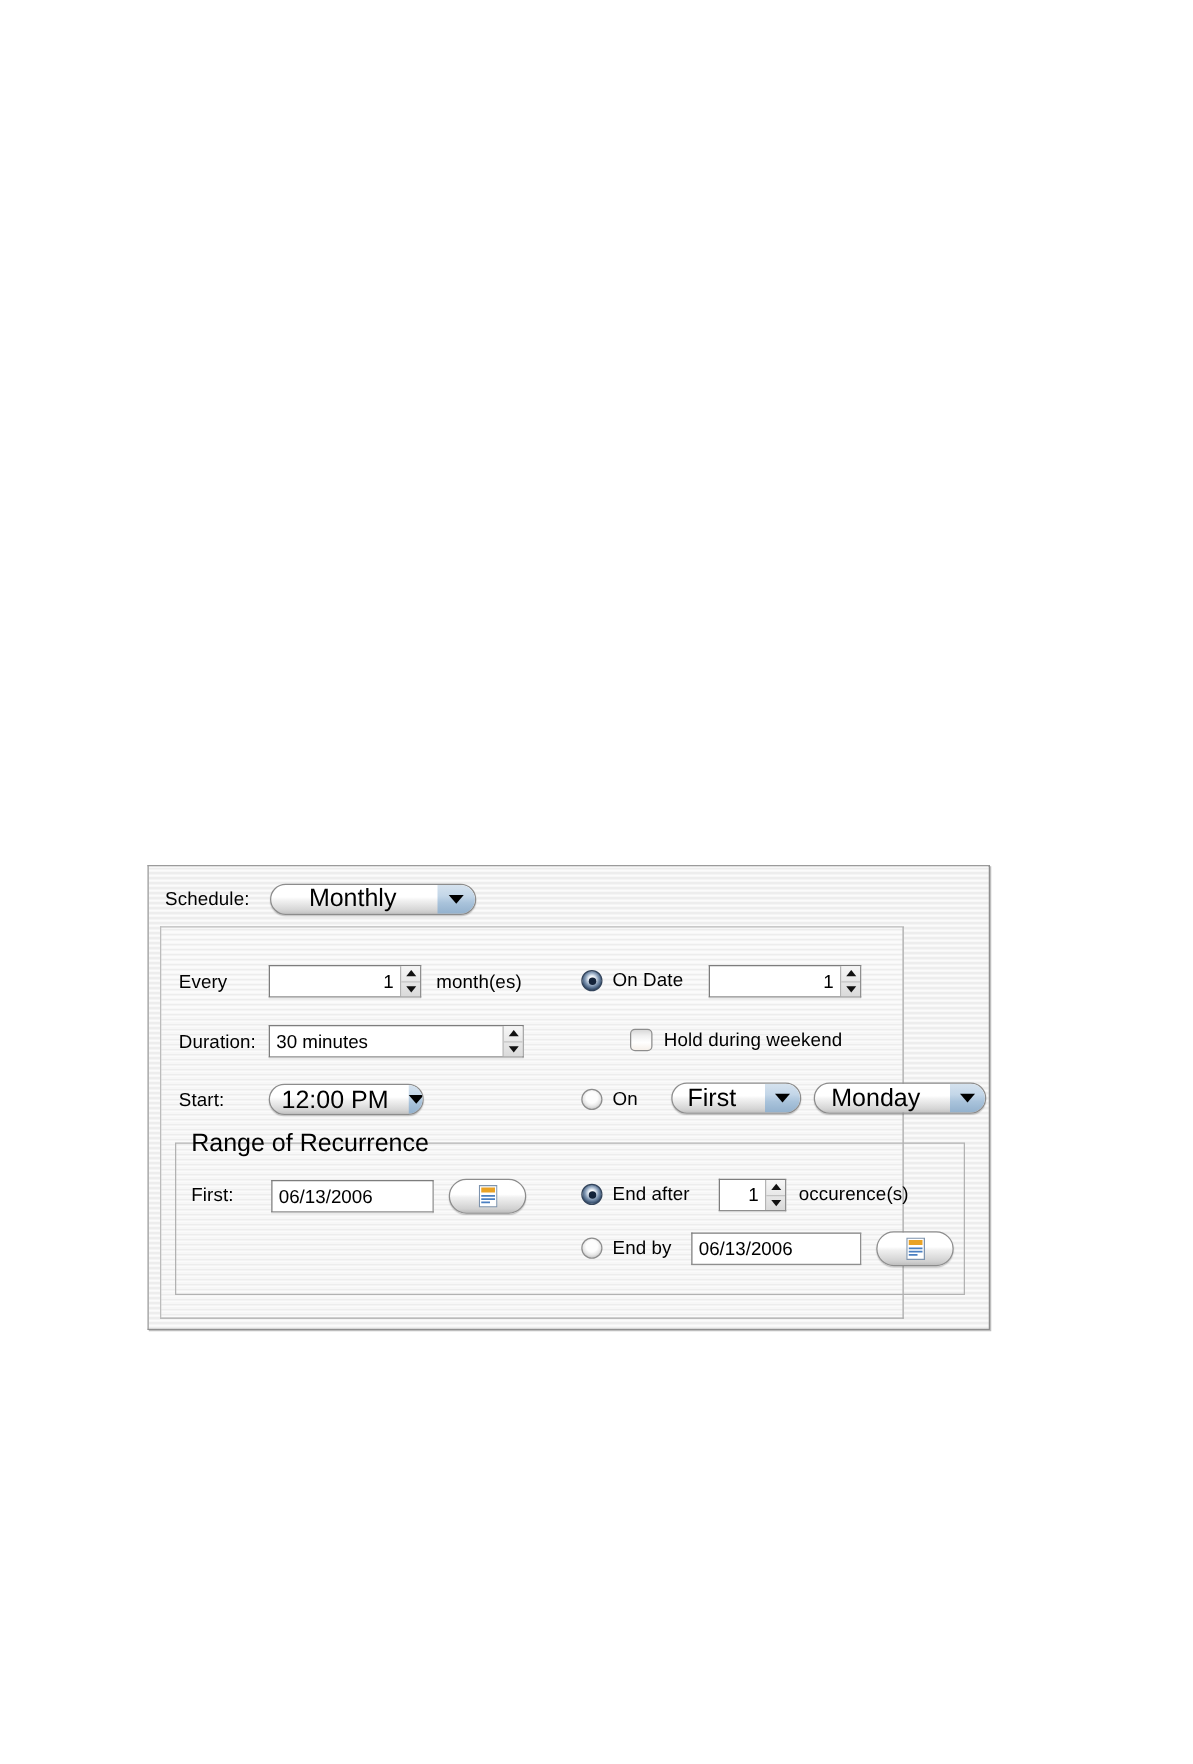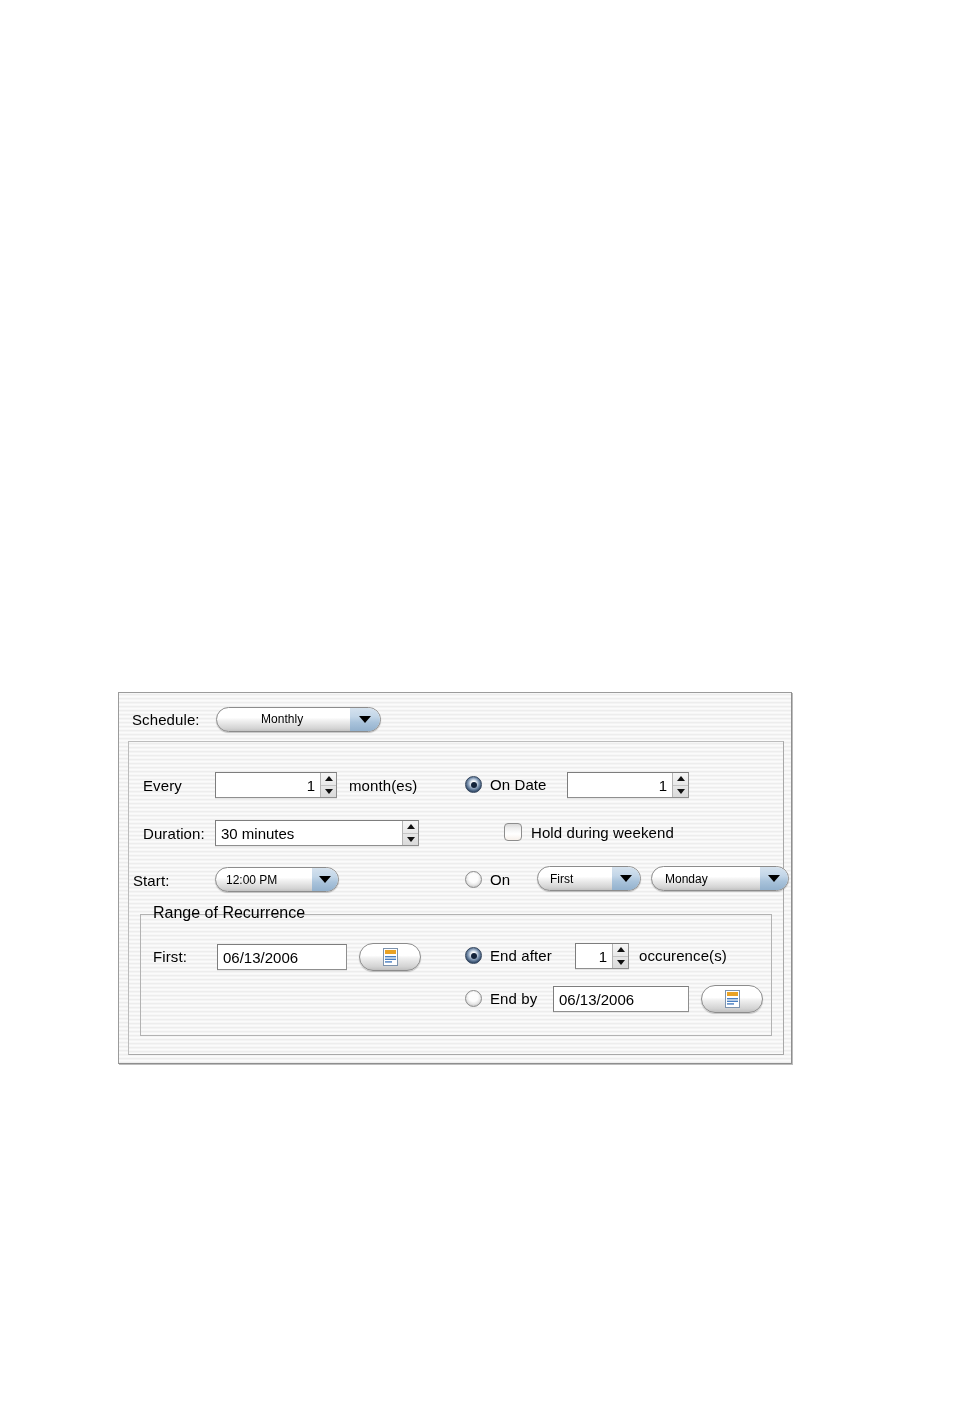--- a/index.html
+++ b/index.html
@@ -57,21 +57,21 @@
     color: #000;
     letter-spacing: .1px;
     white-space: nowrap;
   }
 
   
   #recurrence-area {
     position: absolute;
     left: 9px;
     top: 48px;
-    width: 656px;
+    width: 595px;
     height: 314px;
     box-sizing: border-box;
     border: 1px solid #a8a8a8;
     border-top-color: #bcbcbc;
     border-left-color: #bcbcbc;
   }
 
   
   .combo {
     position: relative;
@@ -82,21 +82,21 @@
     border: 1px solid #8c8c8c;
     background: linear-gradient(to bottom,
         #ffffff 0%, #ffffff 42%, #f3f3f3 52%, #d4d4d4 88%, #c2c2c2 100%);
     box-shadow: 0 1px 1px rgba(0,0,0,.22);
     box-sizing: border-box;
     overflow: hidden;
     cursor: default;
   }
   .combo .combo-text {
     flex: 1;
-    font-size: 12px;
+    font-size: 20px;
     color: #000;
     padding-left: 14px;
     padding-right: 16px;
     white-space: nowrap;
     line-height: 1;
     position: relative;
     z-index: 2;
   }
   .combo .combo-arrow {
     width: 30px;
@@ -232,21 +232,21 @@
     width: 632px;
     height: 122px;
     box-sizing: border-box;
     border: 1px solid #b2b2b2;
   }
   #range-legend {
     position: absolute;
     left: 8px;
     top: -11px;
     padding: 0 4px;
-    font-size: 16px;
+    font-size: 20px;
     color: #000;
     white-space: nowrap;
   }
   #range-legend::before {
     content:"";
     position:absolute; left:0; right:0; top:5px; bottom:5px;
     background-color:#f4f4f4;
     background-image: repeating-linear-gradient(
         to bottom,
         #f7f7f7 0px, #f7f7f7 1px,
@@ -308,21 +308,21 @@
         <i class="up"></i>
         <i class="dn"></i>
       </span>
     </div>
 
     <div class="abs" style="left:375px; top:81px;">
       <span class="checkbox"></span>
       <span class="lbl" style="margin-left:9px;">Hold during weekend</span>
     </div>
 
-    <div class="abs" style="left:4px; top:130px;">
+    <div class="abs" style="left:14px; top:130px;">
       <span class="lbl">Start:</span>
     </div>
     <div class="combo" style="position:absolute; left:86px; top:125px; width:124px;justify-content:center;">
       <span class="combo-text" style="padding-left:10px;">12:00 PM</span>
       <span class="combo-arrow" style="width:26px;"></span>
     </div>
 
     <div class="abs" style="left:336px; top:129px;">
       <span class="radio off"></span>
       <span class="lbl" style="margin-left:8px;">On</span>

